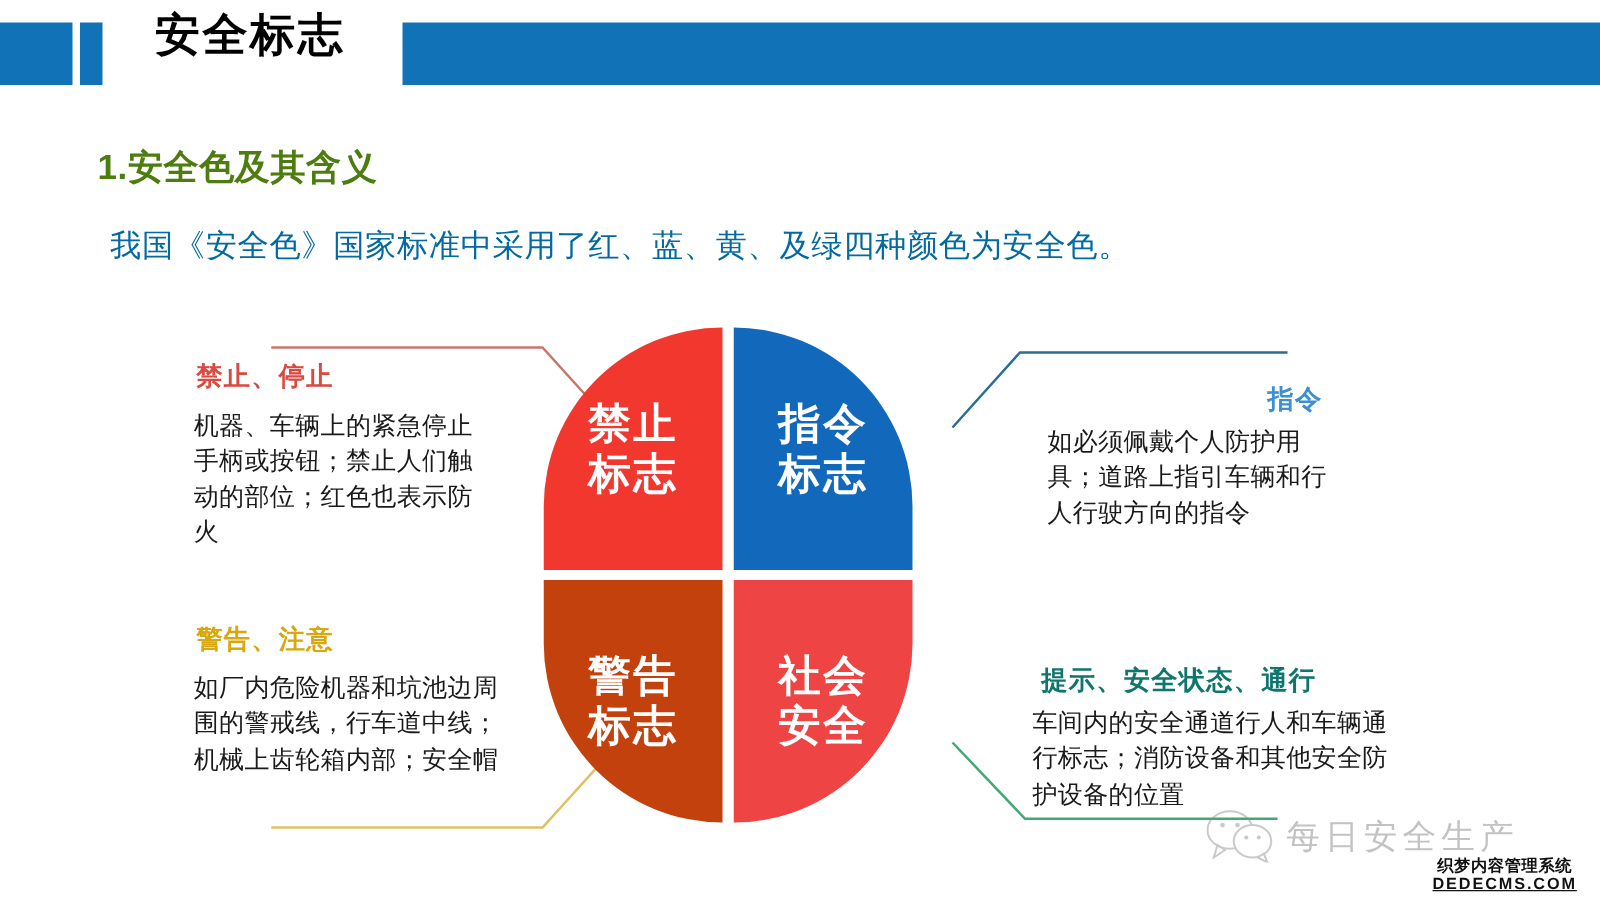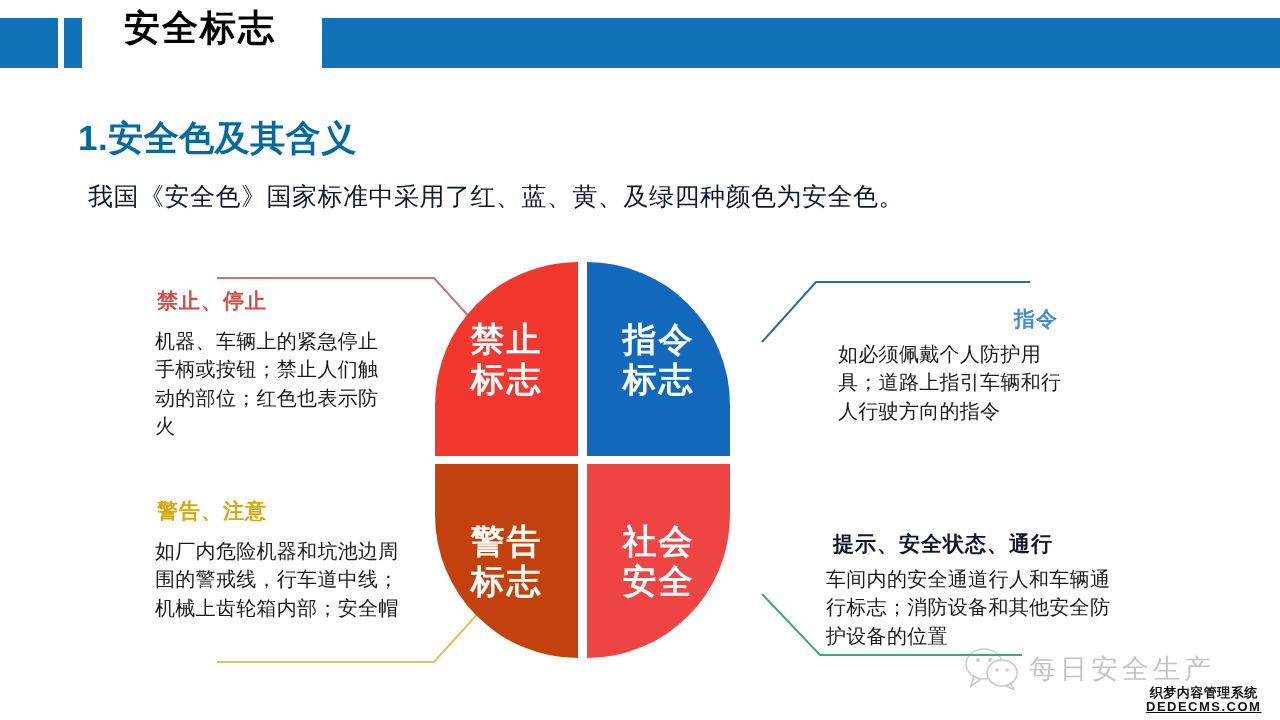--- a/index.html
+++ b/index.html
@@ -41,32 +41,32 @@
     color: #000000;
     line-height: 40px;
     white-space: nowrap;
   }
 
   
   #section-heading {
     position: absolute;
     left: 78px;
     top: 115px;
-    font-size: 35px;
+    font-size: 28px;
     font-weight: 700;
     letter-spacing: 0.5px;
-    color: #0369a1;
+    color: #4d7c0f;
     white-space: nowrap;
   }
   #intro-paragraph {
     position: absolute;
     left: 88px;
     top: 180px;
     font-size: 25px;
-    color: #0f172a;
+    color: #0369a1;
     white-space: nowrap;
     letter-spacing: 0.5px;
   }
 
   
   #diagram {
     position: absolute;
     left: 435px;
     top: 262px;
     width: 295px;
@@ -127,21 +127,21 @@
 
   #callout-title-prohibit { left: 157px; top: 287px; color: #d94a41; }
   #callout-body-prohibit  { left: 155px; top: 327px; width: 240px; }
 
   #callout-title-warning  { left: 157px; top: 497px; color: #d9a70e; }
   #callout-body-warning   { left: 155px; top: 537px; width: 255px; }
 
   #callout-title-instruct { left: 1014px; top: 305px; color: #3d8fd0; }
   #callout-body-instruct  { left: 838px; top: 340px; width: 230px; }
 
-  #callout-title-social   { left: 833px; top: 530px; color: #0f172a; }
+  #callout-title-social   { left: 833px; top: 530px; color: #0f766e; }
   #callout-body-social    { left: 826px; top: 565px; width: 290px; }
 
   
   #connectors {
     position: absolute;
     left: 0; top: 0;
     width: 1280px; height: 720px;
     pointer-events: none;
   }
 

